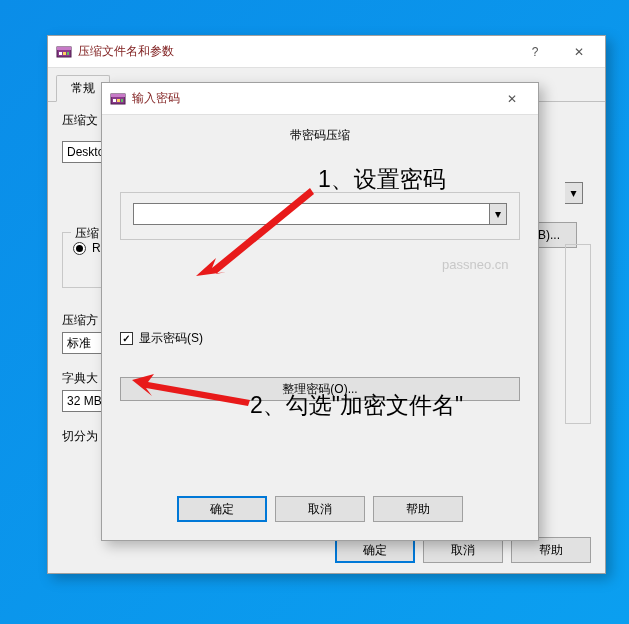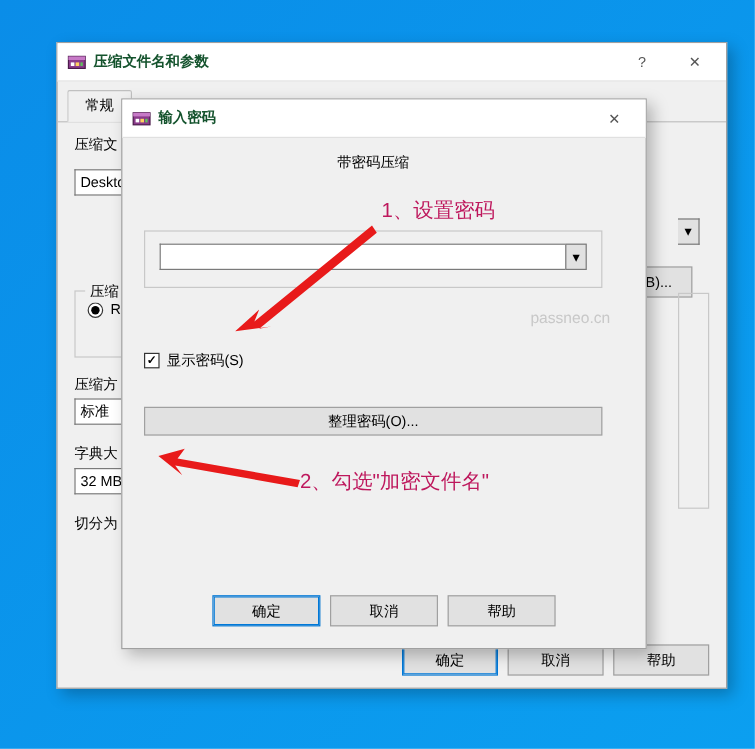--- a/index.html
+++ b/index.html
@@ -4,65 +4,65 @@
 <style>
 * { box-sizing: border-box; margin: 0; padding: 0; font-family: "Microsoft YaHei", "SimSun", sans-serif; font-size: 12px; }
 body { width: 629px; height: 624px; background: linear-gradient(135deg, #0a8de8 0%, #0b9ff0 100%); overflow: hidden; position: relative; }
 
 .dialog { position: absolute; background: #f0f0f0; border: 1px solid #a0a0a0; box-shadow: 5px 5px 12px rgba(0,0,0,0.25); }
 .dialog-parent { left: 47px; top: 35px; width: 559px; height: 539px; }
 .dialog-child { left: 101px; top: 82px; width: 438px; height: 459px; z-index: 10; }
 
 .titlebar { height: 32px; display: flex; align-items: center; padding: 0 4px 0 8px; background: #fff; border-bottom: 1px solid #e0e0e0; }
 .titlebar .appicon { width: 16px; height: 16px; margin-right: 6px; }
-.titlebar .title { flex: 1; color: #14532d; font-size: 12px; font-weight: bold; }
+.titlebar .title { flex: 1; color: #7f1d1d; font-size: 12px; }
 .titlebar .tbtn { width: 44px; height: 28px; display: flex; align-items: center; justify-content: center; color: #555; }
 
 .tabstrip { display: flex; padding: 6px 8px 0 8px; border-bottom: 1px solid #c0c0c0; gap: 0; }
 .tab { padding: 4px 14px; border: 1px solid #c0c0c0; border-bottom: none; background: #f0f0f0; position: relative; top: 1px; border-radius: 2px 2px 0 0; }
 .tab.active { background: #f0f0f0; border-bottom: 1px solid #f0f0f0; }
 
 .body-area { padding: 10px 14px; position: relative; }
 .row-label { color: #000; margin-bottom: 3px; display: block; }
 .text-input { width: 100%; height: 22px; border: 1px solid #7a7a7a; background: #fff; padding: 0 4px; }
 .dropdown { display:flex; }
 .dropdown .dd-arrow { width:18px; height:22px; border:1px solid #7a7a7a; border-left:none; background:#e1e1e1; display:flex; align-items:center; justify-content:center; }
 .dropdown input { border-right:none; }
 
 .field { margin-bottom: 12px; }
-.groupbox { border: 1px solid #c8c8c8; padding: 8px 10px; position: relative; margin-top: 10px; }
+.groupbox { border: 1px solid #c8c8c8; padding: 8px 10px; position: relative; }
 .groupbox .gtitle { position: absolute; top: -8px; left: 8px; background: #f0f0f0; padding: 0 4px; font-size: 12px; }
 .radio { display:flex; align-items:center; gap:6px; }
 .radio .dot { width:13px; height:13px; border:1px solid #333; border-radius:50%; display:flex; align-items:center; justify-content:center; background:#fff;}
 .radio .dot.checked::after { content:''; width:7px; height:7px; background:#000; border-radius:50%; }
 
 .btn { height: 26px; border: 1px solid #a0a0a0; background: #e1e1e1; padding: 0 14px; display:inline-flex; align-items:center; justify-content:center; }
 .btn.default { border: 1px solid #0078d7; box-shadow: inset 0 0 0 1px #0078d7; }
 .btn-row { display:flex; gap:8px; justify-content:center; padding: 10px 0; }
 .btn-row .btn { min-width: 90px; }
 
 .parent-bottom { position:absolute; bottom:10px; right:14px; display:flex; gap:8px; }
 .parent-bottom .btn { min-width: 80px; }
 .browse-btn { position:absolute; right: 28px; top: 120px; min-width:60px; }
 
-.child-body { padding: 8px 36px 4px 18px; }
+.child-body { padding: 8px 18px 4px 18px; }
 .center-label { text-align:center; margin: 4px 0 12px 0; font-size:12px; }
 .pw-dd { display:flex; margin-bottom: 0; }
 .pw-dd input { flex:1; height:22px; border:1px solid #7a7a7a; border-right:none; background:#fff; }
 .pw-dd .dd-arrow { width:18px; height:22px; border:1px solid #7a7a7a; background:#e1e1e1; display:flex; align-items:center; justify-content:center; }
 
 .check { display:flex; align-items:center; gap:6px; margin: 2px 0; }
 .check .box { width:13px; height:13px; border:1px solid #333; background:#fff; display:flex; align-items:center; justify-content:center; font-size:10px; line-height:1; }
 .check .box.checked.blue { color:#0066cc; }
 .check .box.checked::after { content:'✓'; font-weight:bold; }
 .check .box.checked.black { color:#000; }
 
 .organize-btn { width: 100%; height: 24px; border:1px solid #a0a0a0; background:#e1e1e1; display:flex; align-items:center; justify-content:center; margin-top: 30px; }
 
-.anno { position:absolute; color:#be185d; font-size:17px; z-index:20; pointer-events:none; font-weight: 400; }
+.anno { position:absolute; color:#000000; font-size:23px; z-index:20; pointer-events:none; font-weight: 400; }
 .watermark { position:absolute; color:#c8c8c8; font-size:13px; z-index:15; pointer-events:none; }
 
 svg.arrow { position:absolute; z-index:19; pointer-events:none; }
 svg.arrow path, svg.arrow polygon { fill:#e81a1a; }
 
 .winrar-icon { display:inline-block; }
 </style>
 </head>
 <body>
 
@@ -172,21 +172,21 @@
   <div class="child-body">
     <div class="center-label">带密码压缩</div>
 
     <div class="groupbox" style="padding:10px 12px 14px 12px; margin-top:48px;">
       <div class="pw-dd">
         <input style="">
         <span class="dd-arrow">▾</span>
       </div>
     </div>
 
-    <div style="margin-top:52px;text-align:center;">
+    <div style="margin-top:90px;text-align:center;">
       <label class="check">
         <span class="box checked black"></span>
         <span>显示密码(S)</span>
       </label>
     </div>
 
     <button class="organize-btn">
         <span>整理密码(O)...</span>
       </button>
   </div>

